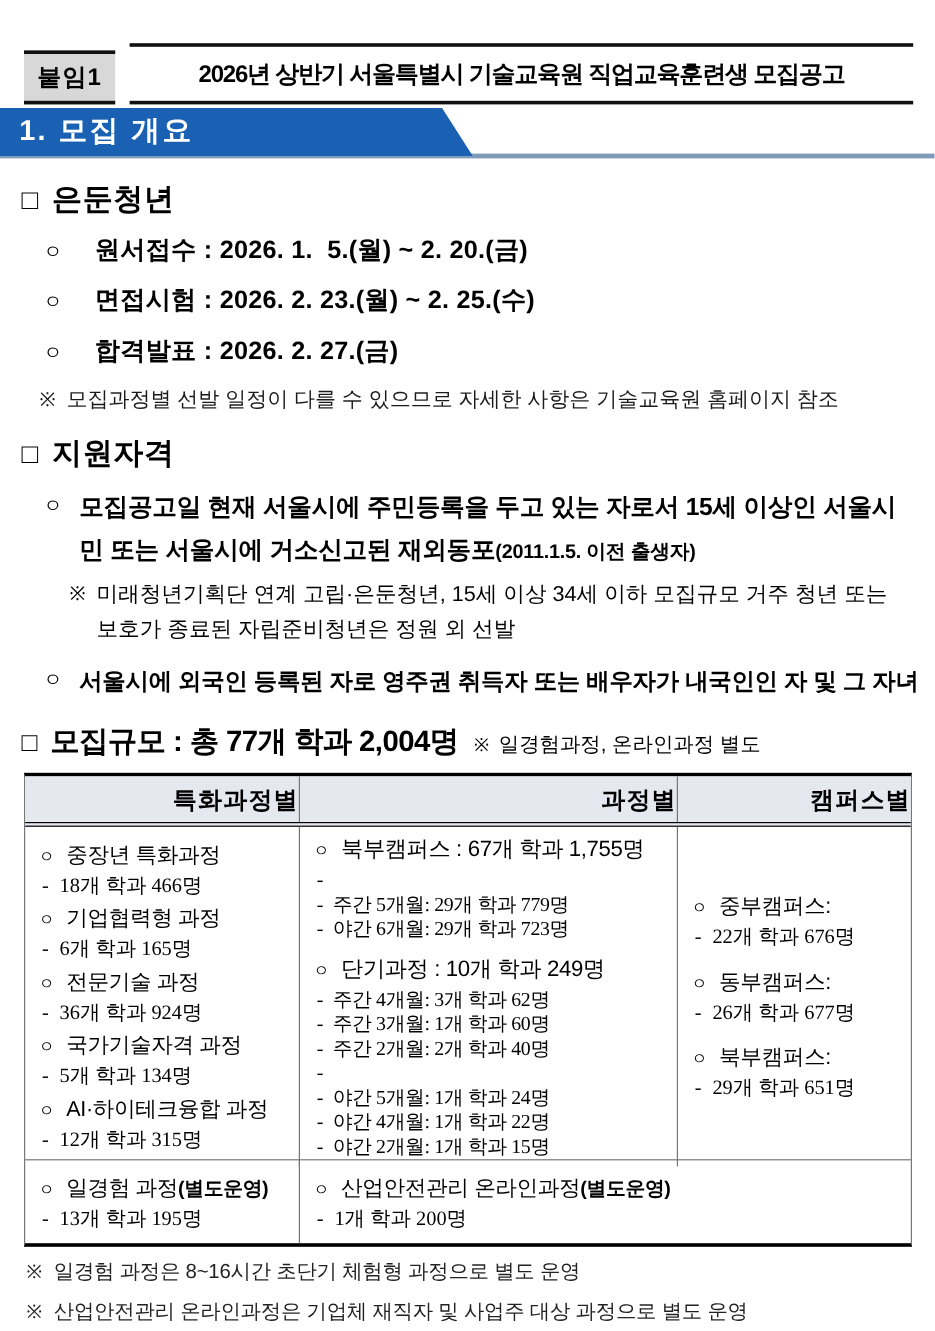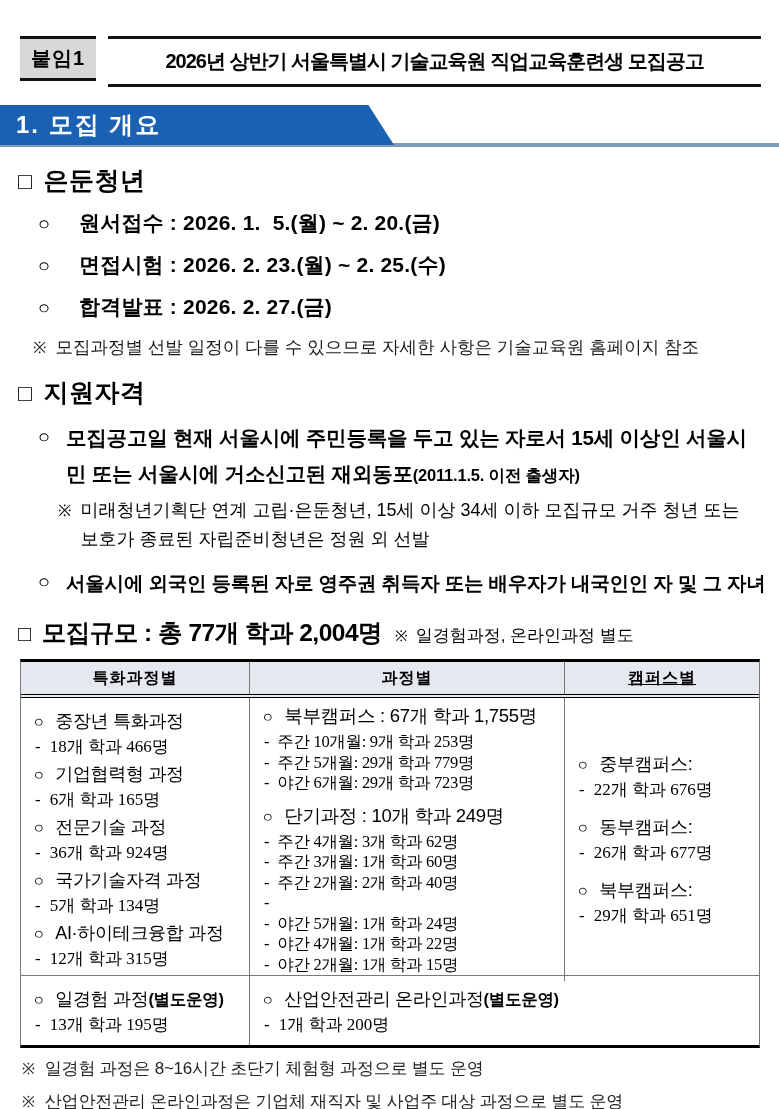--- a/index.html
+++ b/index.html
@@ -4,30 +4,30 @@
 <style>
   :root{
     --banner:#1a60b3; --underline:#7e9cba; --thead-bg:#e5e8ef; --attach-bg:#d8d8d8;
   }
   *{box-sizing:border-box;}
   html,body{margin:0;padding:0;background:#fff;}
   body{width:779px;height:1109px;font-family:"Liberation Sans",sans-serif;color:#000;}
   .page{position:relative;width:779px;height:1109px;overflow:hidden;background:#fff;}
 
   
-  .header-row{display:flex;align-items:flex-start;margin:36px 18px 0 20px;gap:12px;}
+  .header-row{display:flex;align-items:flex-end;margin:36px 18px 0 20px;gap:12px;}
   .attach-box{display:flex;align-items:center;background:var(--attach-bg);
     border-top:3px solid #111;border-bottom:3px solid #111;padding:6px 11px;
     font-size:20px;font-weight:700;letter-spacing:1px;}
   .title-box{flex:1;display:flex;align-items:center;justify-content:center;
     border-top:3px solid #111;border-bottom:3px solid #111;
     font-size:20px;font-weight:700;letter-spacing:-1px;white-space:nowrap;padding:9px 0;}
 
   
-  .banner-row{position:relative;height:42px;margin-top:18px;text-decoration:underline;}
+  .banner-row{position:relative;height:42px;margin-top:3px;text-decoration:underline;}
   .banner-underline{position:absolute;left:0;bottom:0;width:100%;height:4px;background:var(--underline);}
   .banner{position:absolute;top:0;left:0;width:394px;height:40px;background:var(--banner);
     clip-path:polygon(0 0,93.5% 0,100% 100%,0 100%);
     color:#fff;font-size:24px;font-weight:700;line-height:39px;padding-left:16px;letter-spacing:2px;}
 
   
   .sec-head{display:flex;align-items:baseline;margin:17px 0 0 18px;font-size:25px;font-weight:700;letter-spacing:0.5px;}
   .sec-head .sq{font-size:23px;font-weight:400;margin-right:11px;}
 
   
@@ -52,22 +52,22 @@
   .scale-head{display:flex;align-items:baseline;font-size:24.5px;font-weight:700;letter-spacing:-0.5px;}
   .scale-head .sq{font-size:22px;font-weight:400;margin-right:11px;}
   .scale-note{display:flex;align-items:baseline;margin-left:13px;font-size:17px;}
   .scale-note .ref{margin-right:8px;font-size:15px;}
 
   
   .rc-table{margin:10px 19px 0 20px;border-top:3px solid #000;border-bottom:3px solid #000;
     border-left:1px solid #777;border-right:1px solid #777;}
   .thead{display:grid;grid-template-columns:229px 315px 1fr;background:var(--thead-bg);
     border-bottom:4px double #000;}
-  .th{text-align:center;font-size:16px;font-weight:700;padding:6px 0 5px;border-right:1px solid #777;letter-spacing:1px;}
-  .th:last-child{border-right:none;text-decoration:underline;}
+  .th{text-align:right;font-size:20px;font-weight:700;padding:6px 0 5px;border-right:1px solid #777;letter-spacing:1px;}
+  .th:last-child{border-right:none;}
   .tbody{display:grid;grid-template-columns:229px 315px 1fr;height:278px;border-bottom:1px solid #777;}
   .cell{border-right:1px solid #777;padding:6px 4px 6px 11px;display:flex;flex-direction:column;justify-content:center;}
   .cell:last-child{border-right:none;}
   .entry{margin:2px 0;}
   .entry-title{display:flex;align-items:baseline;font-size:18px;line-height:24px;letter-spacing:-0.3px;}
   .entry-title .circ{font-size:13.5px;margin-right:10px;}
   .entry-detail{display:flex;align-items:baseline;font-family:"Liberation Serif",serif;font-size:17px;line-height:23px;margin-left:3px;}
   .entry-detail .dash{margin-right:9px;}
   .grp{margin:0;}
   .grp+.grp{margin-top:10px;}
@@ -214,21 +214,20 @@
       </div>
 
       <div class="cell">
         <div class="grp">
           <div class="grp-title">
               <span class="circ">ㅇ</span>
               <span>북부캠퍼스 : 67개 학과 1,755명</span>
             </div>
           <div class="sub">
               <span class="dash">-</span>
-              <span>주간 10개월: 9개 학과 253명</span>
             </div>
           <div class="sub">
               <span class="dash">-</span>
               <span>주간 5개월: 29개 학과 779명</span>
             </div>
           <div class="sub">
               <span class="dash">-</span>
               <span>야간 6개월: 29개 학과 723명</span>
             </div>
         </div>

